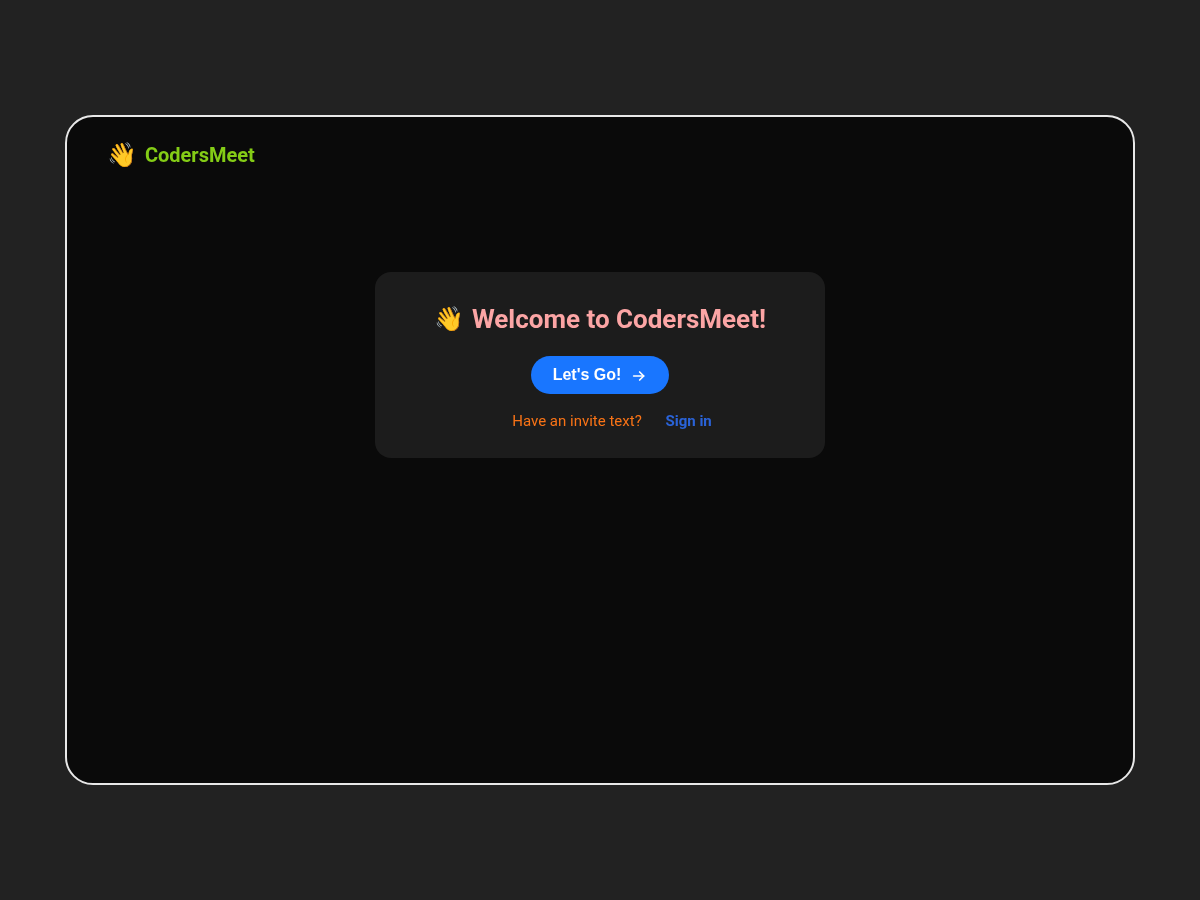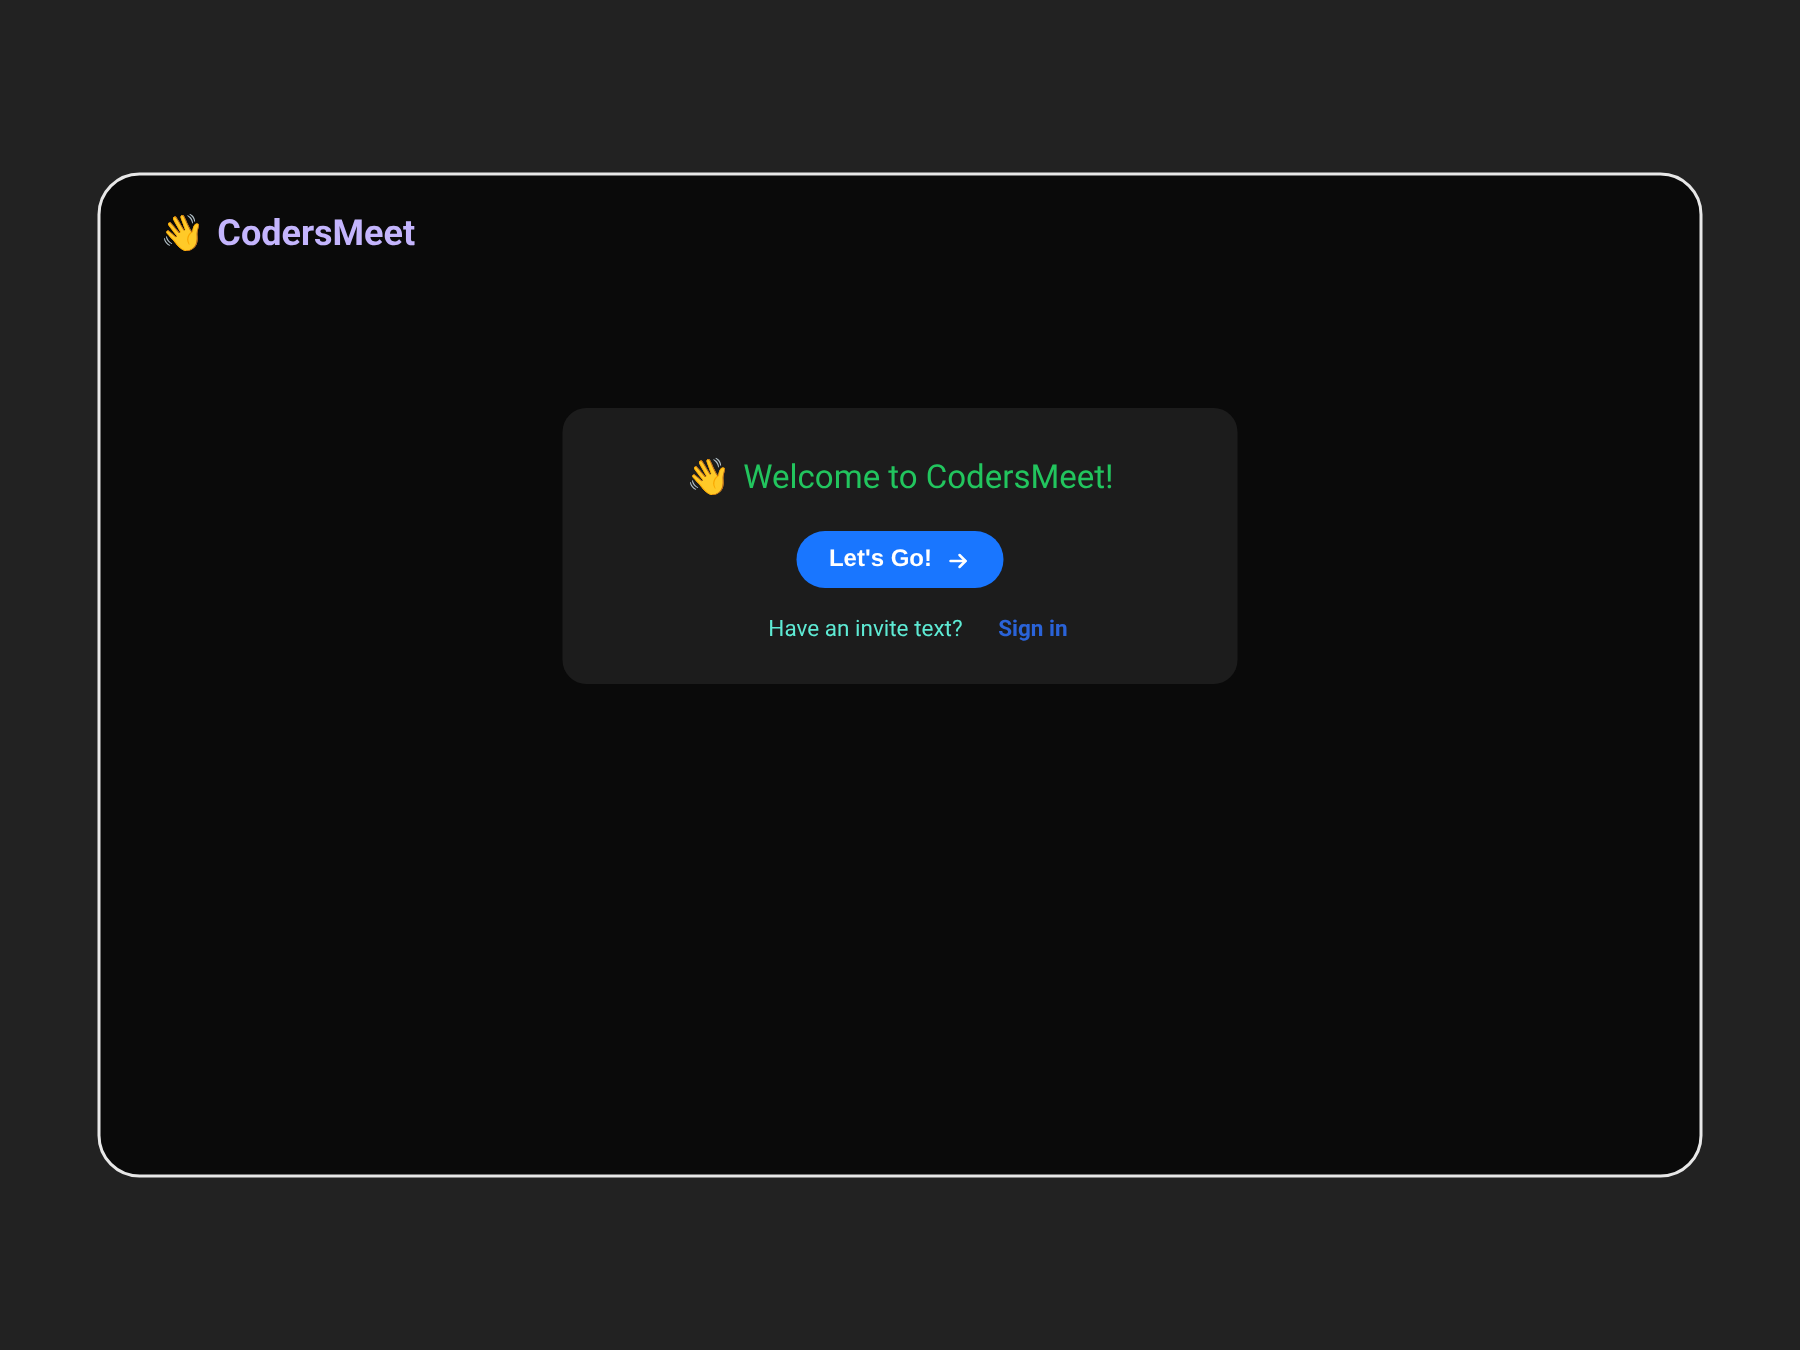--- a/index.html
+++ b/index.html
@@ -31,23 +31,23 @@
       align-items: center;
       gap: 8px;
       position: absolute;
       top: 24px;
       left: 40px;
     }
     .logo-icon {
       font-size: 24px;
     }
     .logo-text {
-      font-size: 24px;
+      font-size: 20px;
       font-weight: 700;
-      color: #c4b5fd;
+      color: #84cc16;
     }
     .card {
       position: absolute;
       top: 155px;
       left: 50%;
       transform: translateX(-50%);
       width: 450px;
       background: #1c1c1c;
       border-radius: 16px;
       padding: 32px 28px 28px 28px;
@@ -57,23 +57,23 @@
       display: flex;
       align-items: center;
       justify-content: center;
       gap: 8px;
       margin-bottom: 22px;
     }
     .heading-icon {
       font-size: 24px;
     }
     .heading-text {
-      font-size: 22px;
-      font-weight: 400;
-      color: #22c55e;
+      font-size: 26px;
+      font-weight: 700;
+      color: #fca5a5;
     }
     .card-body {
       font-size: 18px;
       line-height: 1.65;
       color: #8a8a8a;
       margin-bottom: 30px;
       padding: 0 4px;
     }
     .cta-button {
       display: inline-flex;
@@ -91,21 +91,21 @@
     .cta-button svg {
       width: 16px;
       height: 16px;
     }
     .invite-row {
       margin-top: 18px;
       font-size: 15px;
       color: #2a63d8;
     }
     .invite-question {
-      color: #5eead4;
+      color: #f97316;
       margin-left: 24px;
     }
     .signin-link {
       color: #2a63d8;
       font-weight: 700;
       margin-left: 20px;
       cursor: pointer;
     }
   </style>
 </head>

